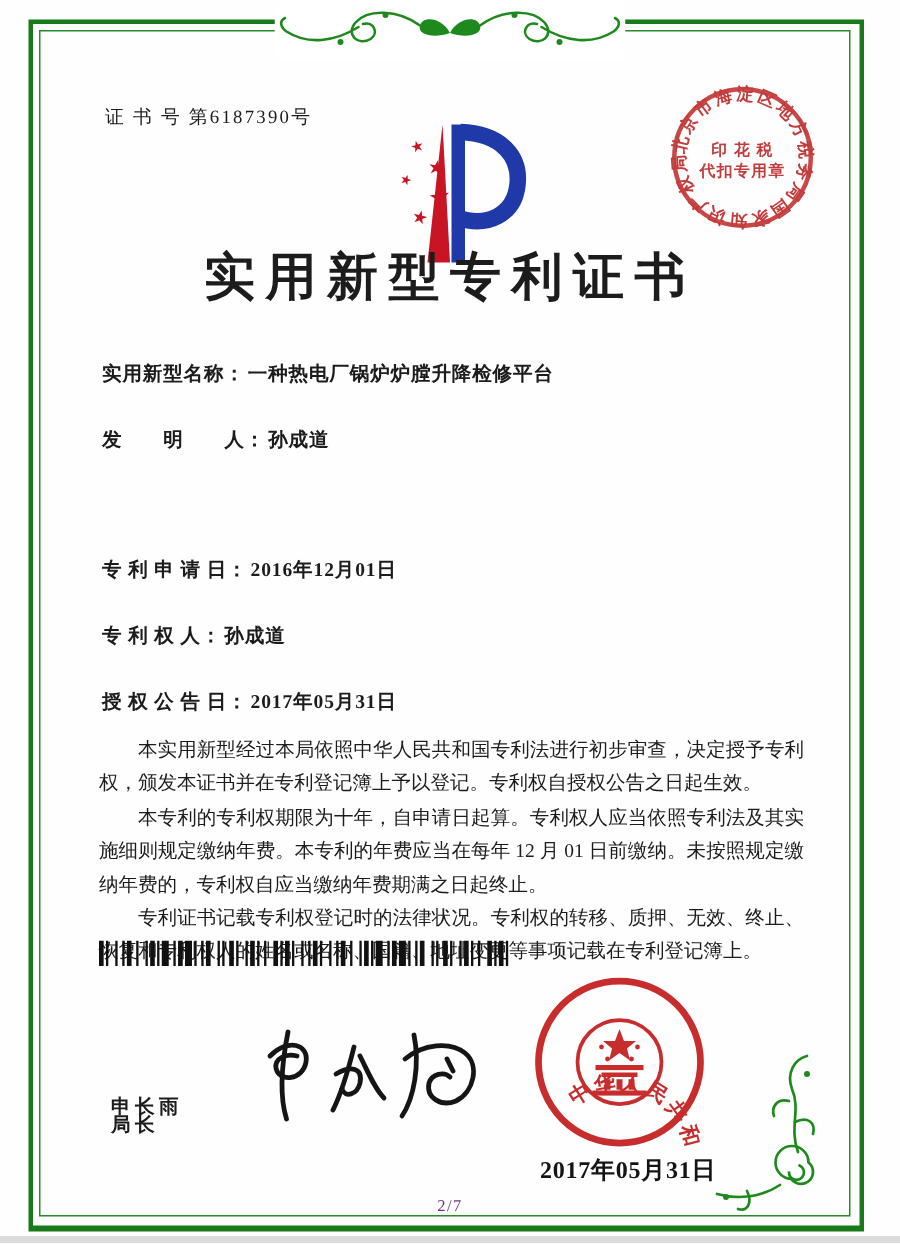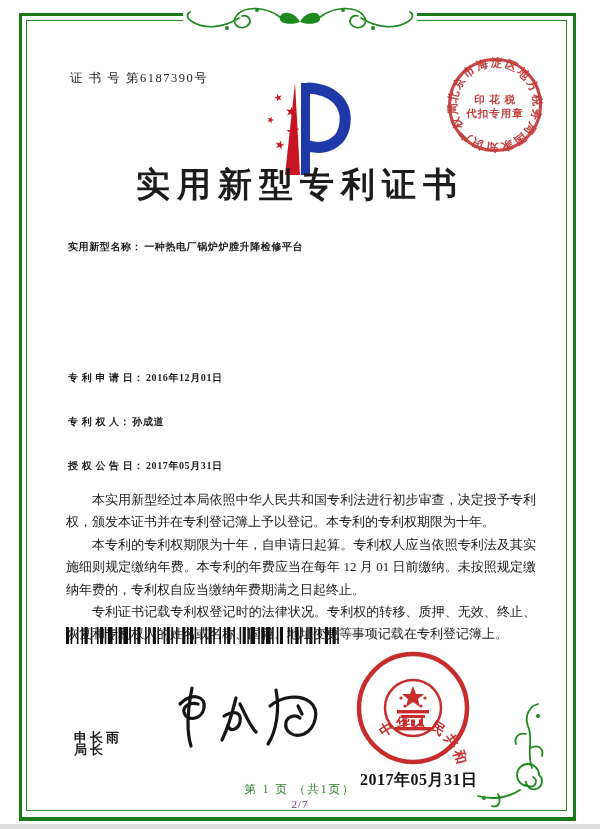--- a/index.html
+++ b/index.html
@@ -11,21 +11,21 @@
     position:absolute;left:19px;top:13px;width:551px;height:801px;
     border:3px solid #187a18;border-bottom-width:4px;pointer-events:none;
   }
   .frame-inner{
     position:absolute;left:26px;top:20px;width:539px;height:789px;
     border:1px solid #2a8a2a;pointer-events:none;
   }
   .abs{position:absolute;}
   .cert-no{left:70px;top:70px;font-size:12.5px;letter-spacing:1.5px;font-weight:500;}
   .cert-title{left:0;top:162px;width:100%;text-align:center;font-size:34px;font-weight:bold;letter-spacing:7px;}
-  .field{left:68px;font-size:10px;font-weight:bold;letter-spacing:0.6px;white-space:nowrap;}
+  .field{left:68px;font-size:13px;font-weight:bold;letter-spacing:0.6px;white-space:nowrap;}
   .field .val{margin-left:2px;}
   .body-text{left:66px;top:489px;width:470px;font-size:13px;line-height:22.4px;text-align:justify;}
   .body-text p{margin:0;text-indent:2em;font-weight:500;}
   .signer{left:74px;font-size:13px;letter-spacing:3px;font-weight:bold;}
   .issue-date{left:360px;top:770px;font-size:16px;font-weight:bold;letter-spacing:0.5px;color:#141414;}
   .footer-page{left:0;top:782px;width:100%;text-align:center;font-size:11.5px;letter-spacing:2px;}
   .footer-sheet{left:0;top:798px;width:100%;text-align:center;font-size:11px;font-weight:normal;letter-spacing:1px;color:#6d3580;}
   .seal{mix-blend-mode:multiply;opacity:0.94;}
   .bottom-edge{position:absolute;left:0;bottom:0;width:600px;height:5px;background:#dcdcdc;}
 </style>
@@ -93,32 +93,35 @@
     </text>
     <text x="50" y="48" text-anchor="middle" font-size="10.5" font-weight="bold" fill="#c03030" letter-spacing="1">印 花 税</text>
     <text x="50" y="62" text-anchor="middle" font-size="10.5" font-weight="bold" fill="#c03030" letter-spacing="1">代扣专用章</text>
   </svg>
 
   <div class="abs cert-title">实用新型专利证书</div>
 
   <div class="abs field" style="top:240px">
     <span>实用新型名称：</span><span class="val">一种热电厂锅炉炉膛升降检修平台</span>
   </div>
+  <div class="abs field" style="top:284px">
+    <span>发　　明　　人：</span><span class="val">孙成道</span>
+  </div>
   <div class="abs field" style="top:371px">
     <span>专 利 申 请 日：</span><span class="val">2016年12月01日</span>
   </div>
   <div class="abs field" style="top:415px">
     <span>专 利 权 人：</span><span class="val">孙成道</span>
   </div>
   <div class="abs field" style="top:459px">
     <span>授 权 公 告 日：</span><span class="val">2017年05月31日</span>
   </div>
 
   <div class="abs body-text">
-    <p>本实用新型经过本局依照中华人民共和国专利法进行初步审查，决定授予专利权，颁发本证书并在专利登记簿上予以登记。本专利的专利权期限为十年。</p>
+    <p>本实用新型经过本局依照中华人民共和国专利法进行初步审查，决定授予专利权，颁发本证书并在专利登记簿上予以登记。专利权自授权公告之日起生效。</p>
     <p>本专利的专利权期限为十年，自申请日起算。专利权人应当依照专利法及其实施细则规定缴纳年费。本专利的年费应当在每年 12 月 01 日前缴纳。未按照规定缴纳年费的，专利权自应当缴纳年费期满之日起终止。</p>
     <p>专利证书记载专利权登记时的法律状况。专利权的转移、质押、无效、终止、恢复和专利权人的姓名或名称、国籍、地址变更等事项记载在专利登记簿上。</p>
   </div>
 
   <svg class="abs" style="left:66px;top:627px;" width="280" height="18" viewBox="0 0 280 18">
     <g id="barcode-bars" fill="#111111">
         <rect x="0.00" y="0" width="3.10" height="17"></rect>
         <rect x="4.65" y="0" width="1.55" height="17"></rect>
         <rect x="10.85" y="0" width="1.55" height="17"></rect>
         <rect x="15.50" y="0" width="1.55" height="17"></rect>
@@ -214,17 +217,16 @@
       <circle cx="68" cy="58" r="1.6" fill="#c51f1f"></circle>
       <rect x="44" y="62" width="32" height="3.4" fill="#c51f1f"></rect>
       <rect x="48" y="67" width="24" height="3" fill="#c51f1f"></rect>
       <rect x="50" y="71.5" width="4" height="7" fill="#c51f1f"></rect>
       <rect x="58" y="71.5" width="4" height="7" fill="#c51f1f"></rect>
       <rect x="66" y="71.5" width="4" height="7" fill="#c51f1f"></rect>
       <rect x="42" y="79" width="36" height="3.4" fill="#c51f1f"></rect>
     </g>
   </svg>
 
-  <div class="abs footer-page" style="color:#2a7d2a">第 1 页 （共1页）</div>
   <div class="abs footer-sheet">2/7</div>
 
   <div class="bottom-edge"></div>
 </div>
 
 </body></html>

